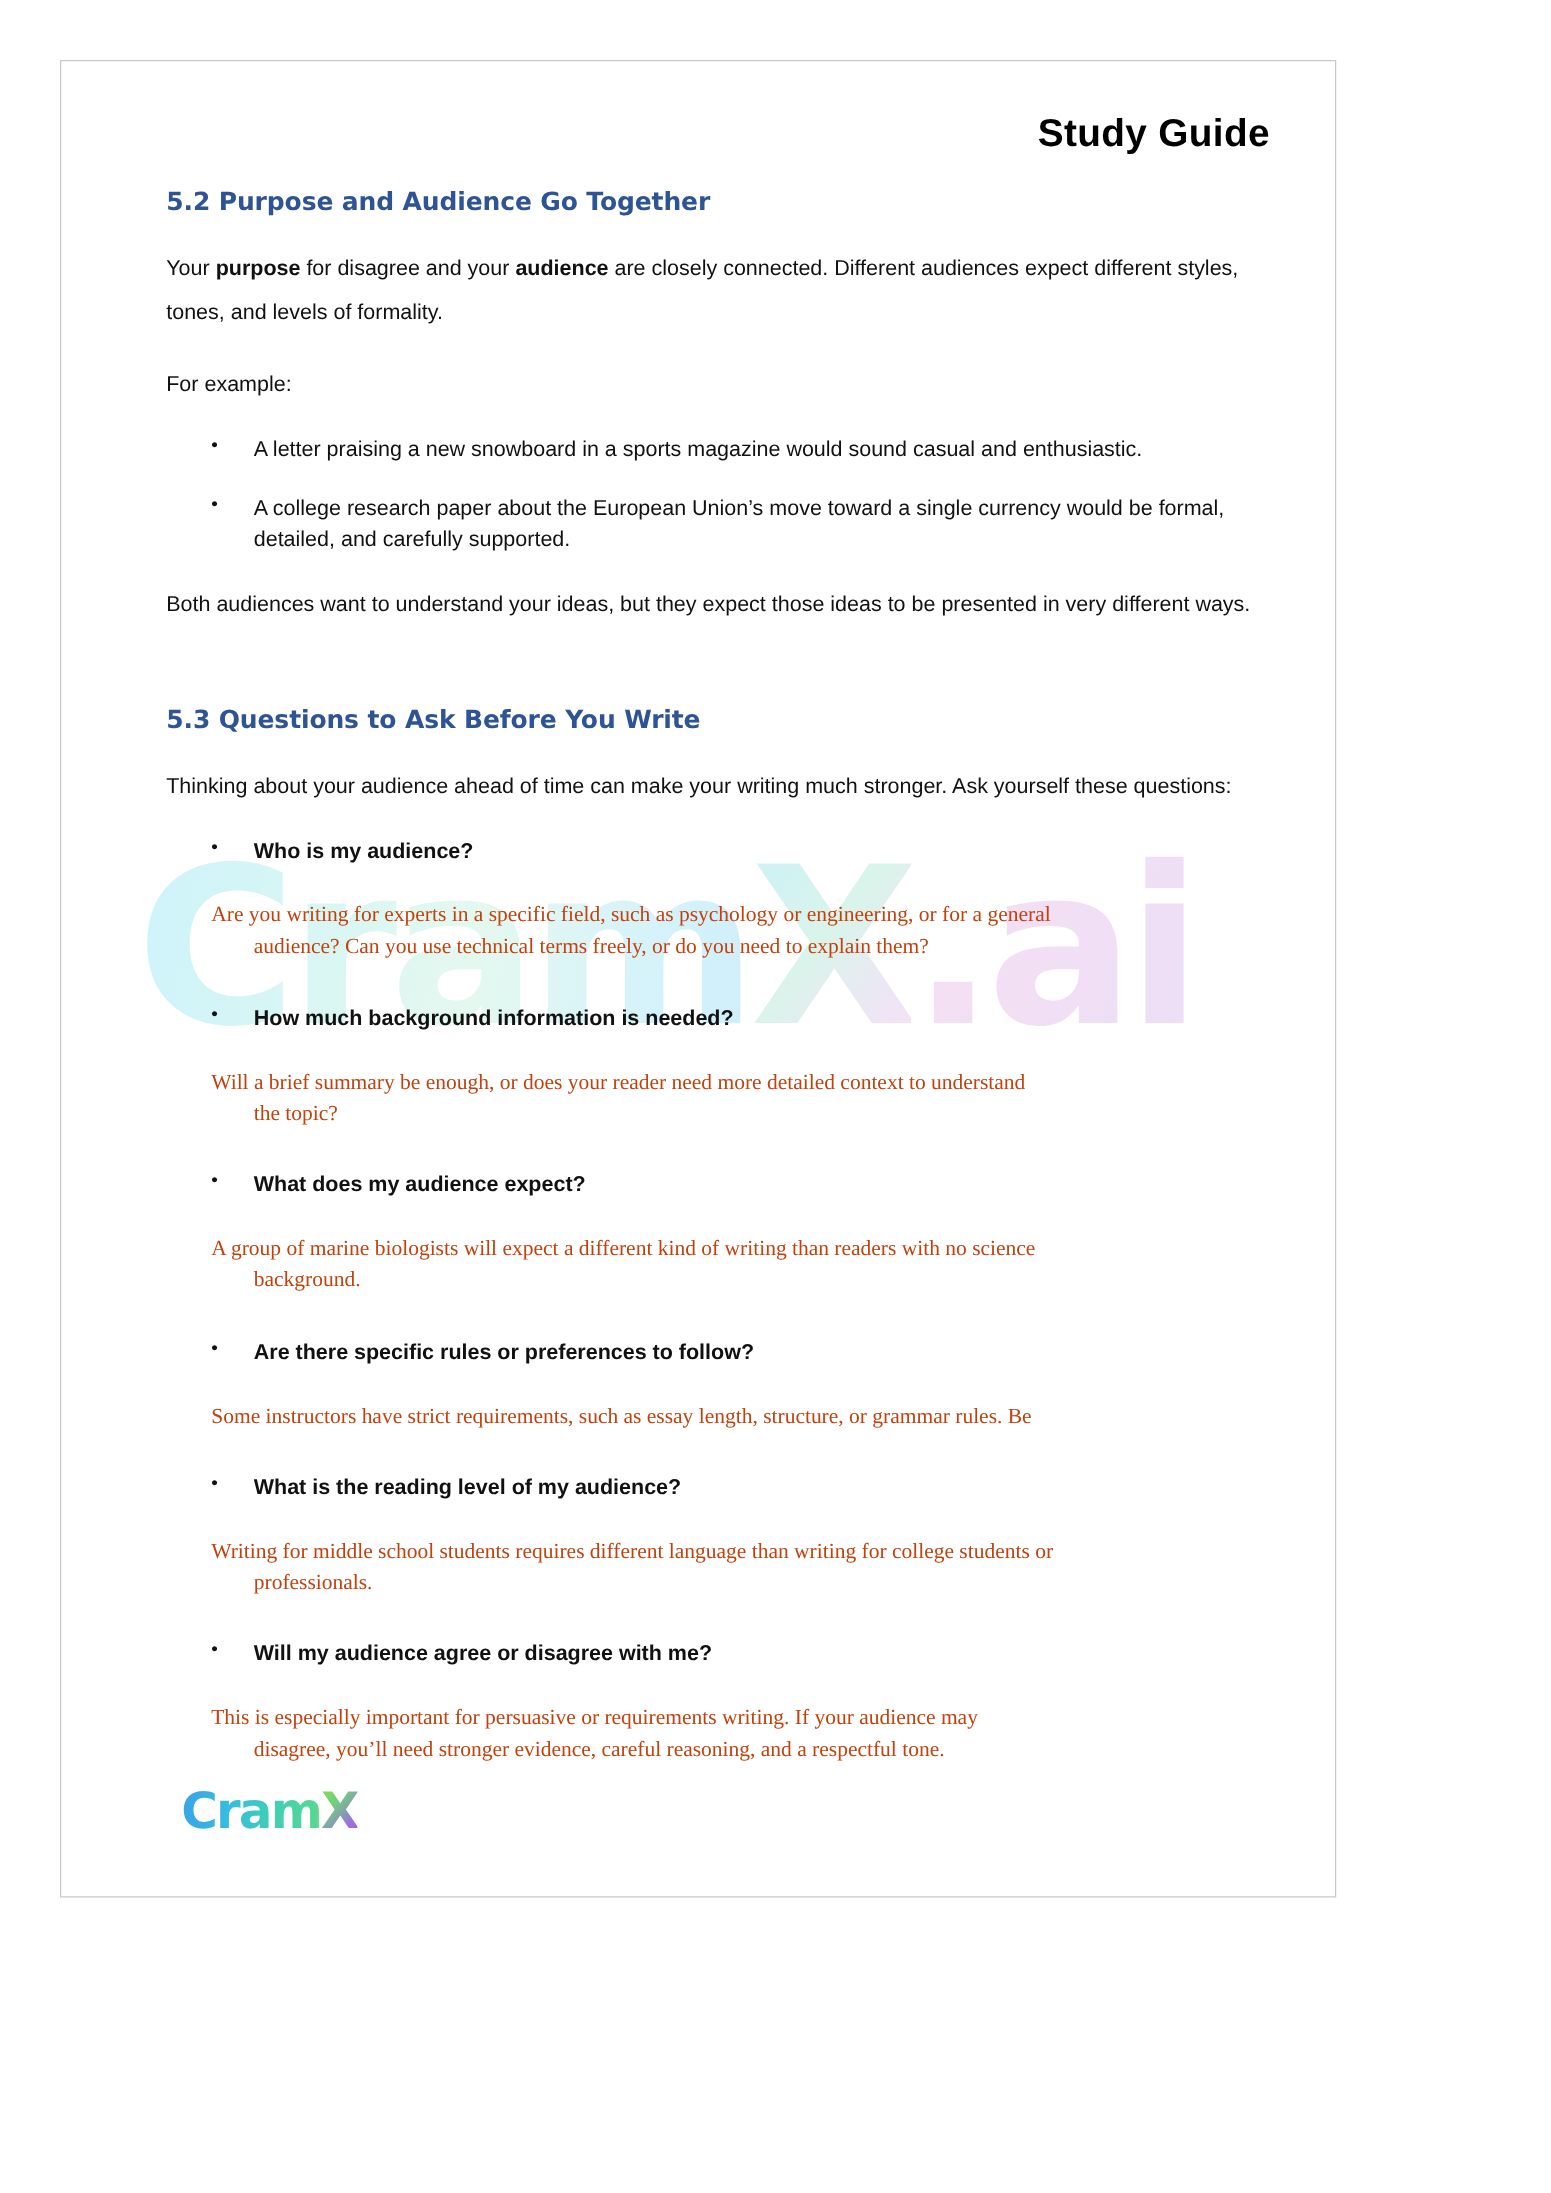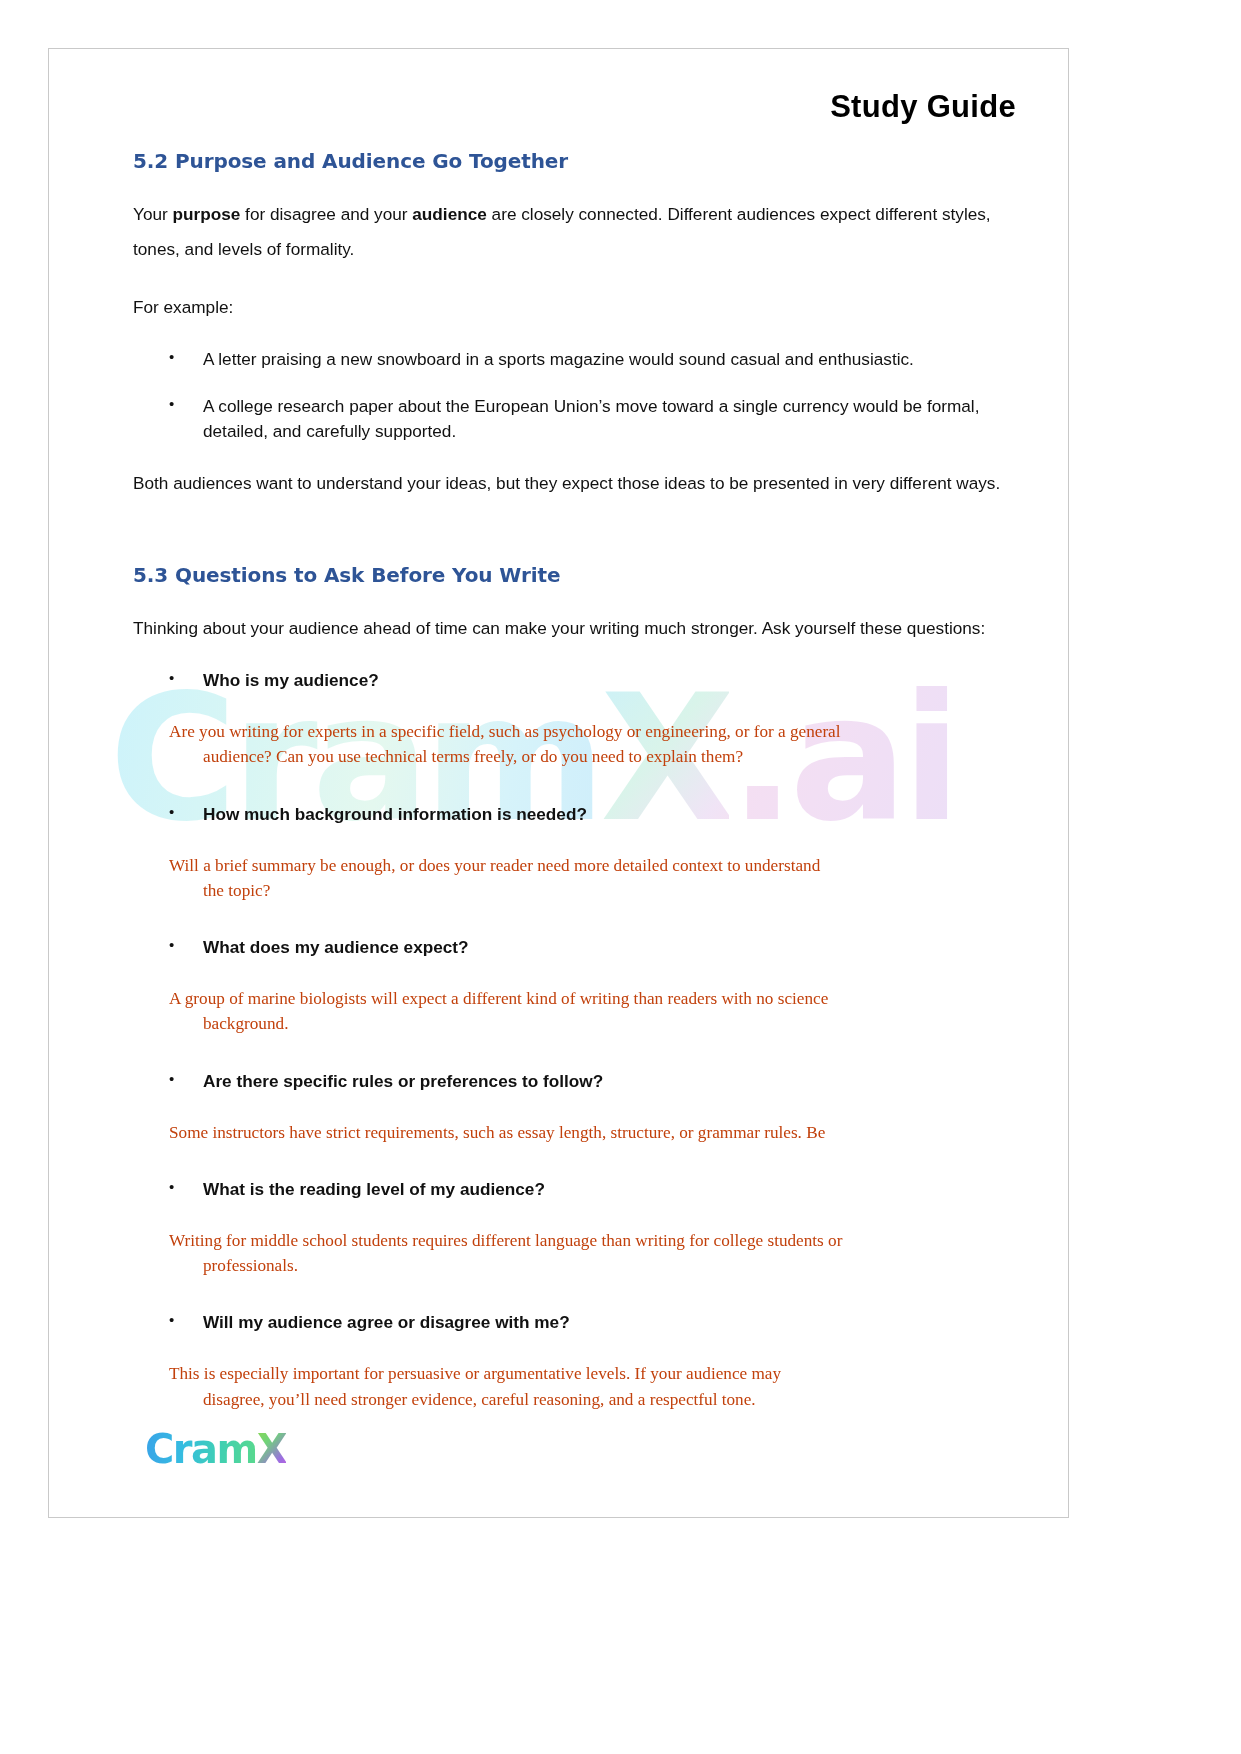--- a/index.html
+++ b/index.html
@@ -265,21 +265,21 @@
         <div class="qa-q">What is the reading level of my audience?</div>
         <div class="qa-a">
             <span class="first">Writing for middle school students requires different language than writing for college students or</span>
             <span class="ind">professionals.</span>
           </div>
       </div>
 
       <div class="qa-item">
         <div class="qa-q">Will my audience agree or disagree with me?</div>
         <div class="qa-a">
-            <span class="first">This is especially important for persuasive or argumentative levels. If your audience may</span>
+            <span class="first">This is especially important for persuasive or requirements writing. If your audience may</span>
             <span class="ind">disagree, you’ll need stronger evidence, careful reasoning, and a respectful tone.</span>
           </div>
       </div>
 
     </div>
   </div>
 
   <div class="footer-logo">
     <span class="lg-cram">Cram</span><span class="lg-x">X</span>
   </div>

